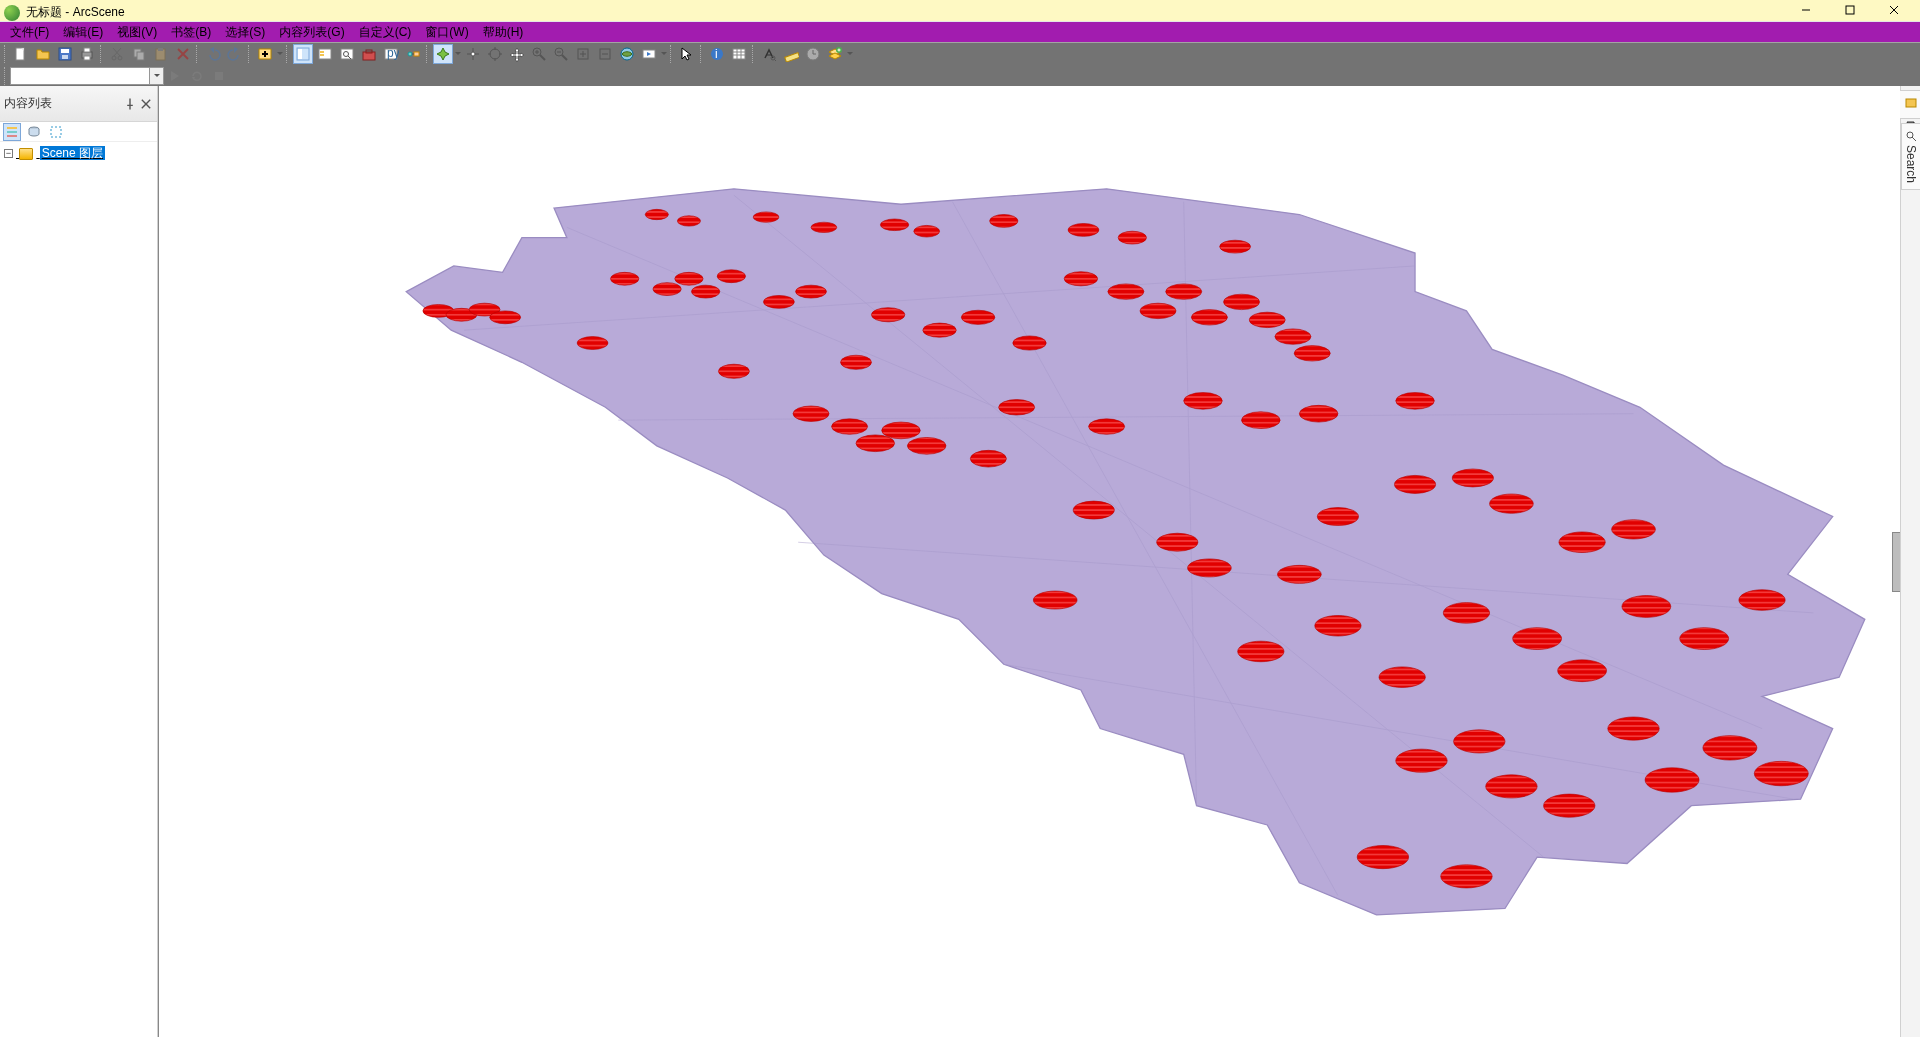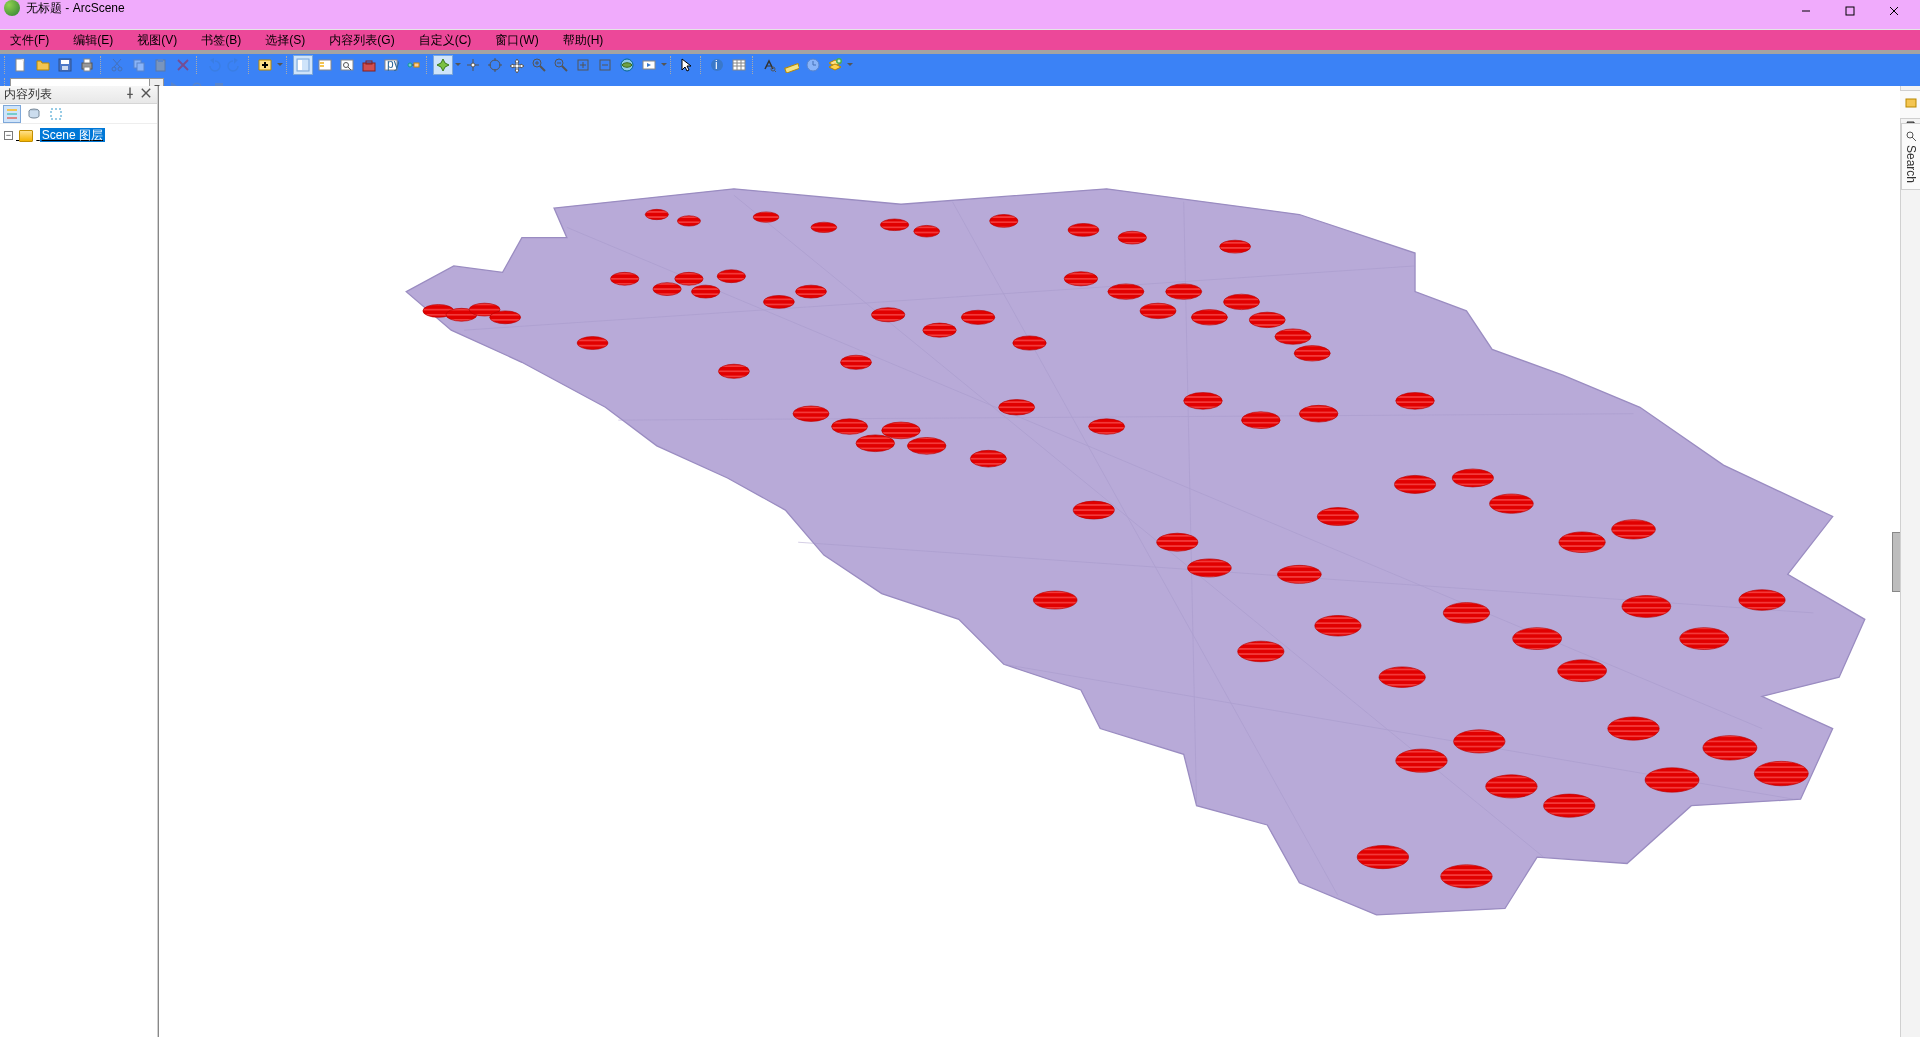--- a/index.html
+++ b/index.html
@@ -1,49 +1,49 @@
 <!DOCTYPE html>
 <html><head>
 <meta charset="utf-8">
 <style>
 * { margin: 0; padding: 0; box-sizing: border-box; font-family: "Microsoft YaHei", "SimSun", Tahoma, sans-serif; font-size: 12px; }
 html, body { width: 100%; height: 100%; background: #fff; overflow: hidden; }
 
 
-.titlebar { height: 30px; display: flex; align-items: flex-start; padding: 0 4px; background: #f0abfc; border-bottom: 1px solid #e5e5e5; }
+.titlebar { height: 22px; display: flex; align-items: flex-end; padding: 0 4px; background: #fef9c3; border-bottom: 1px solid #e5e5e5; }
 .titlebar .app-icon { width: 16px; height: 16px; border-radius: 50%; background: radial-gradient(circle at 30% 30%, #8fd14f, #2e7d32); margin-right: 6px; }
 .titlebar .title { flex: 0 0 auto; color: #000; }
 .titlebar .spacer { flex: 1; }
 .win-btn { width: 44px; height: 22px; display: flex; align-items: center; justify-content: center; color: #333; }
 .win-btn svg { width: 10px; height: 10px; }
 
 
-.menubar { height: 20px; display: flex; align-items: center; background: #ec4899; padding: 0 4px; gap: 12px; }
+.menubar { height: 20px; display: flex; align-items: center; background: #a21caf; padding: 0 4px; gap: 2px; }
 .menubar .menu-item { padding: 2px 6px; color: #000; cursor: default; }
 
 
-.toolbars { background: #3b82f6; border-top: 4px solid #a3a3a3; border-bottom: 1px solid #d0d0d0; }
+.toolbars { background: #737373; border-top: 1px solid #a3a3a3; border-bottom: 1px solid #d0d0d0; }
 .tool-row { height: 22px; display: flex; align-items: center; padding: 0 2px; gap: 0; }
 .sep-left { width: 4px; height: 18px; border-left: 1px dotted #aaa; margin: 0 2px; }
 .tbtn { width: 20px; height: 20px; display: flex; align-items: center; justify-content: center; margin: 0 1px; border: 1px solid transparent; }
 .tbtn svg { width: 16px; height: 16px; }
 .tbtn.disabled { opacity: 0.4; }
 .tbtn.active { border: 1px solid #7da7d9; background: #cfe4fa; }
 .tdrop { width: 8px; display:flex; align-items:center; justify-content:center; }
 .tdrop::after { content: ""; border: 3px solid transparent; border-top-color: #555; margin-top: 2px; }
 
 .addr-row { height: 22px; display: flex; align-items: center; padding: 0 2px; }
 .addr-input { width: 140px; height: 18px; border: 1px solid #969696; background: #fff; font-size: 11px; padding: 0 2px; }
 .addr-drop { width: 14px; height: 18px; border: 1px solid #969696; border-left: none; background: #efefef; display:flex; align-items:center; justify-content:center;}
 .addr-drop::after { content: ""; border: 3px solid transparent; border-top-color: #555; margin-top:2px; }
 
 
 .main { position: absolute; top: 86px; bottom: 0; left: 0; right: 0; display: flex; }
 .toc-panel { width: 158px; border-right: 1px solid #d0d0d0; display: flex; flex-direction: column; background: #fff; }
-.toc-header { height: 18px; background: linear-gradient(#f6f6f6,#e8e8e8); border-bottom: 1px solid #d6d6d6; display: flex; padding: 0 4px; font-size: 12px; color: #333; }
+.toc-header { height: 36px; background: linear-gradient(#f6f6f6,#e8e8e8); border-bottom: 1px solid #d6d6d6; display: flex; align-items: center; padding: 0 4px; font-size: 12px; color: #333; }
 .toc-header .sp { flex: 1; }
 .toc-header .pin, .toc-header .x { width: 14px; height: 14px; display:flex; align-items:center; justify-content:center; color:#555; margin-left:2px; }
 .toc-tb { height: 20px; display:flex; align-items:center; gap:2px; padding: 0 2px; border-bottom: 1px solid #eee; }
 .toc-tb .tbtn { width: 18px; height: 18px; }
 .toc-tree { flex: 1; overflow: auto; padding: 2px 2px; text-decoration: underline; }
 .tree-ul { list-style: none; }
 .tree-li { padding: 1px 0 1px 2px; white-space: nowrap; }
 .exp { display:inline-block; width:9px; height:9px; border:1px solid #7a7a7a; line-height:7px; text-align:center; font-size:9px; vertical-align:middle; margin-right:3px; color:#333; background:#fff; cursor:default;}
 .chk { display:inline-block; width:11px; height:11px; border:1px solid #555; vertical-align:middle; margin-right:3px; position:relative; background:#fff;}
 .chk.checked::after { content:"✓"; position:absolute; top:-3px; left:0; font-size:10px; color:#000;}

